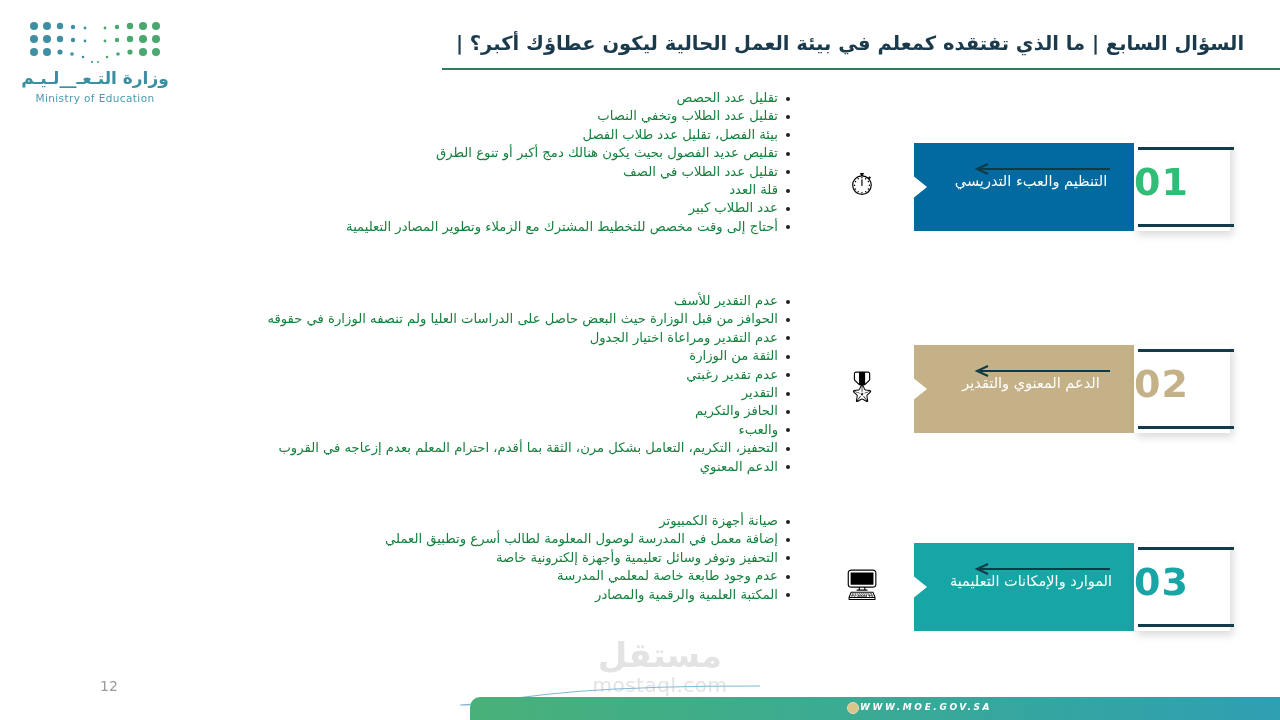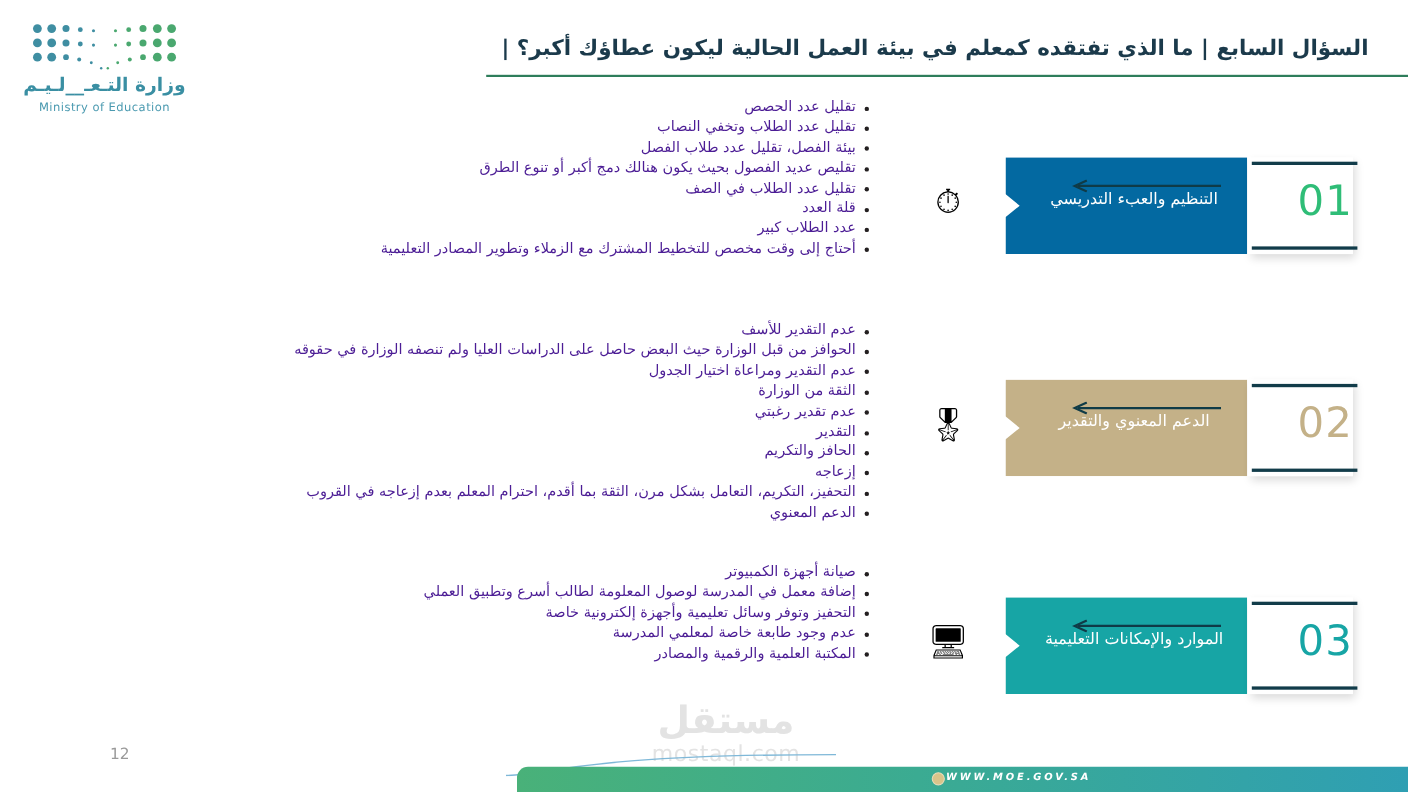--- a/index.html
+++ b/index.html
@@ -67,21 +67,21 @@
     width: 838px;
     height: 2px;
     background: #2e7d5b;
   }
 
   
   .bullets {
     position: absolute;
     direction: rtl;
     text-align: right;
-    color: #4c1d95;
+    color: #15803d;
     font-size: 13.2px;
     line-height: 18.4px;
   }
   .bullets ul {
     margin: 0;
     padding: 0 17px 0 0;
     list-style: none;
   }
   .bullets li {
     position: relative;
@@ -158,23 +158,23 @@
     width: 96px;
     height: 3px;
     background: #123c4a;
   }
   .numbox .rule-top { top: 4px; }
   .numbox .rule-bot { bottom: 4px; }
   .numbox .num {
     position: absolute;
     left: 0; right: 0;
     top: 17px;
-    text-align: right;
+    text-align: left;
     font-size: 38px;
-    font-weight: normal;
+    font-weight: bold;
     letter-spacing: 1px;
   }
 
   #card1 { left: 836px; top: 143px; }
   #card2 { left: 836px; top: 345px; }
   #card3 { left: 836px; top: 543px; }
 
   
   .watermark {
     position: absolute;
@@ -300,21 +300,21 @@
   </div>
   <div class="bullets" id="block2">
     <ul>
         <li>عدم التقدير للأسف</li>
         <li>الحوافز من قبل الوزارة حيث البعض حاصل على الدراسات العليا ولم تنصفه الوزارة في حقوقه</li>
         <li>عدم التقدير ومراعاة اختيار الجدول</li>
         <li>الثقة من الوزارة</li>
         <li>عدم تقدير رغبتي</li>
         <li>التقدير</li>
         <li>الحافز والتكريم</li>
-        <li>إزعاجه</li>
+        <li>والعبء</li>
         <li>التحفيز، التكريم، التعامل بشكل مرن، الثقة بما أقدم، احترام المعلم بعدم إزعاجه في القروب</li>
         <li>الدعم المعنوي</li>
       </ul>
   </div>
   <div class="bullets" id="block3">
     <ul>
         <li>صيانة أجهزة الكمبيوتر</li>
         <li>إضافة معمل في المدرسة لوصول المعلومة لطالب أسرع وتطبيق العملي</li>
         <li>التحفيز وتوفر وسائل تعليمية وأجهزة إلكترونية خاصة</li>
         <li>عدم وجود طابعة خاصة لمعلمي المدرسة</li>

